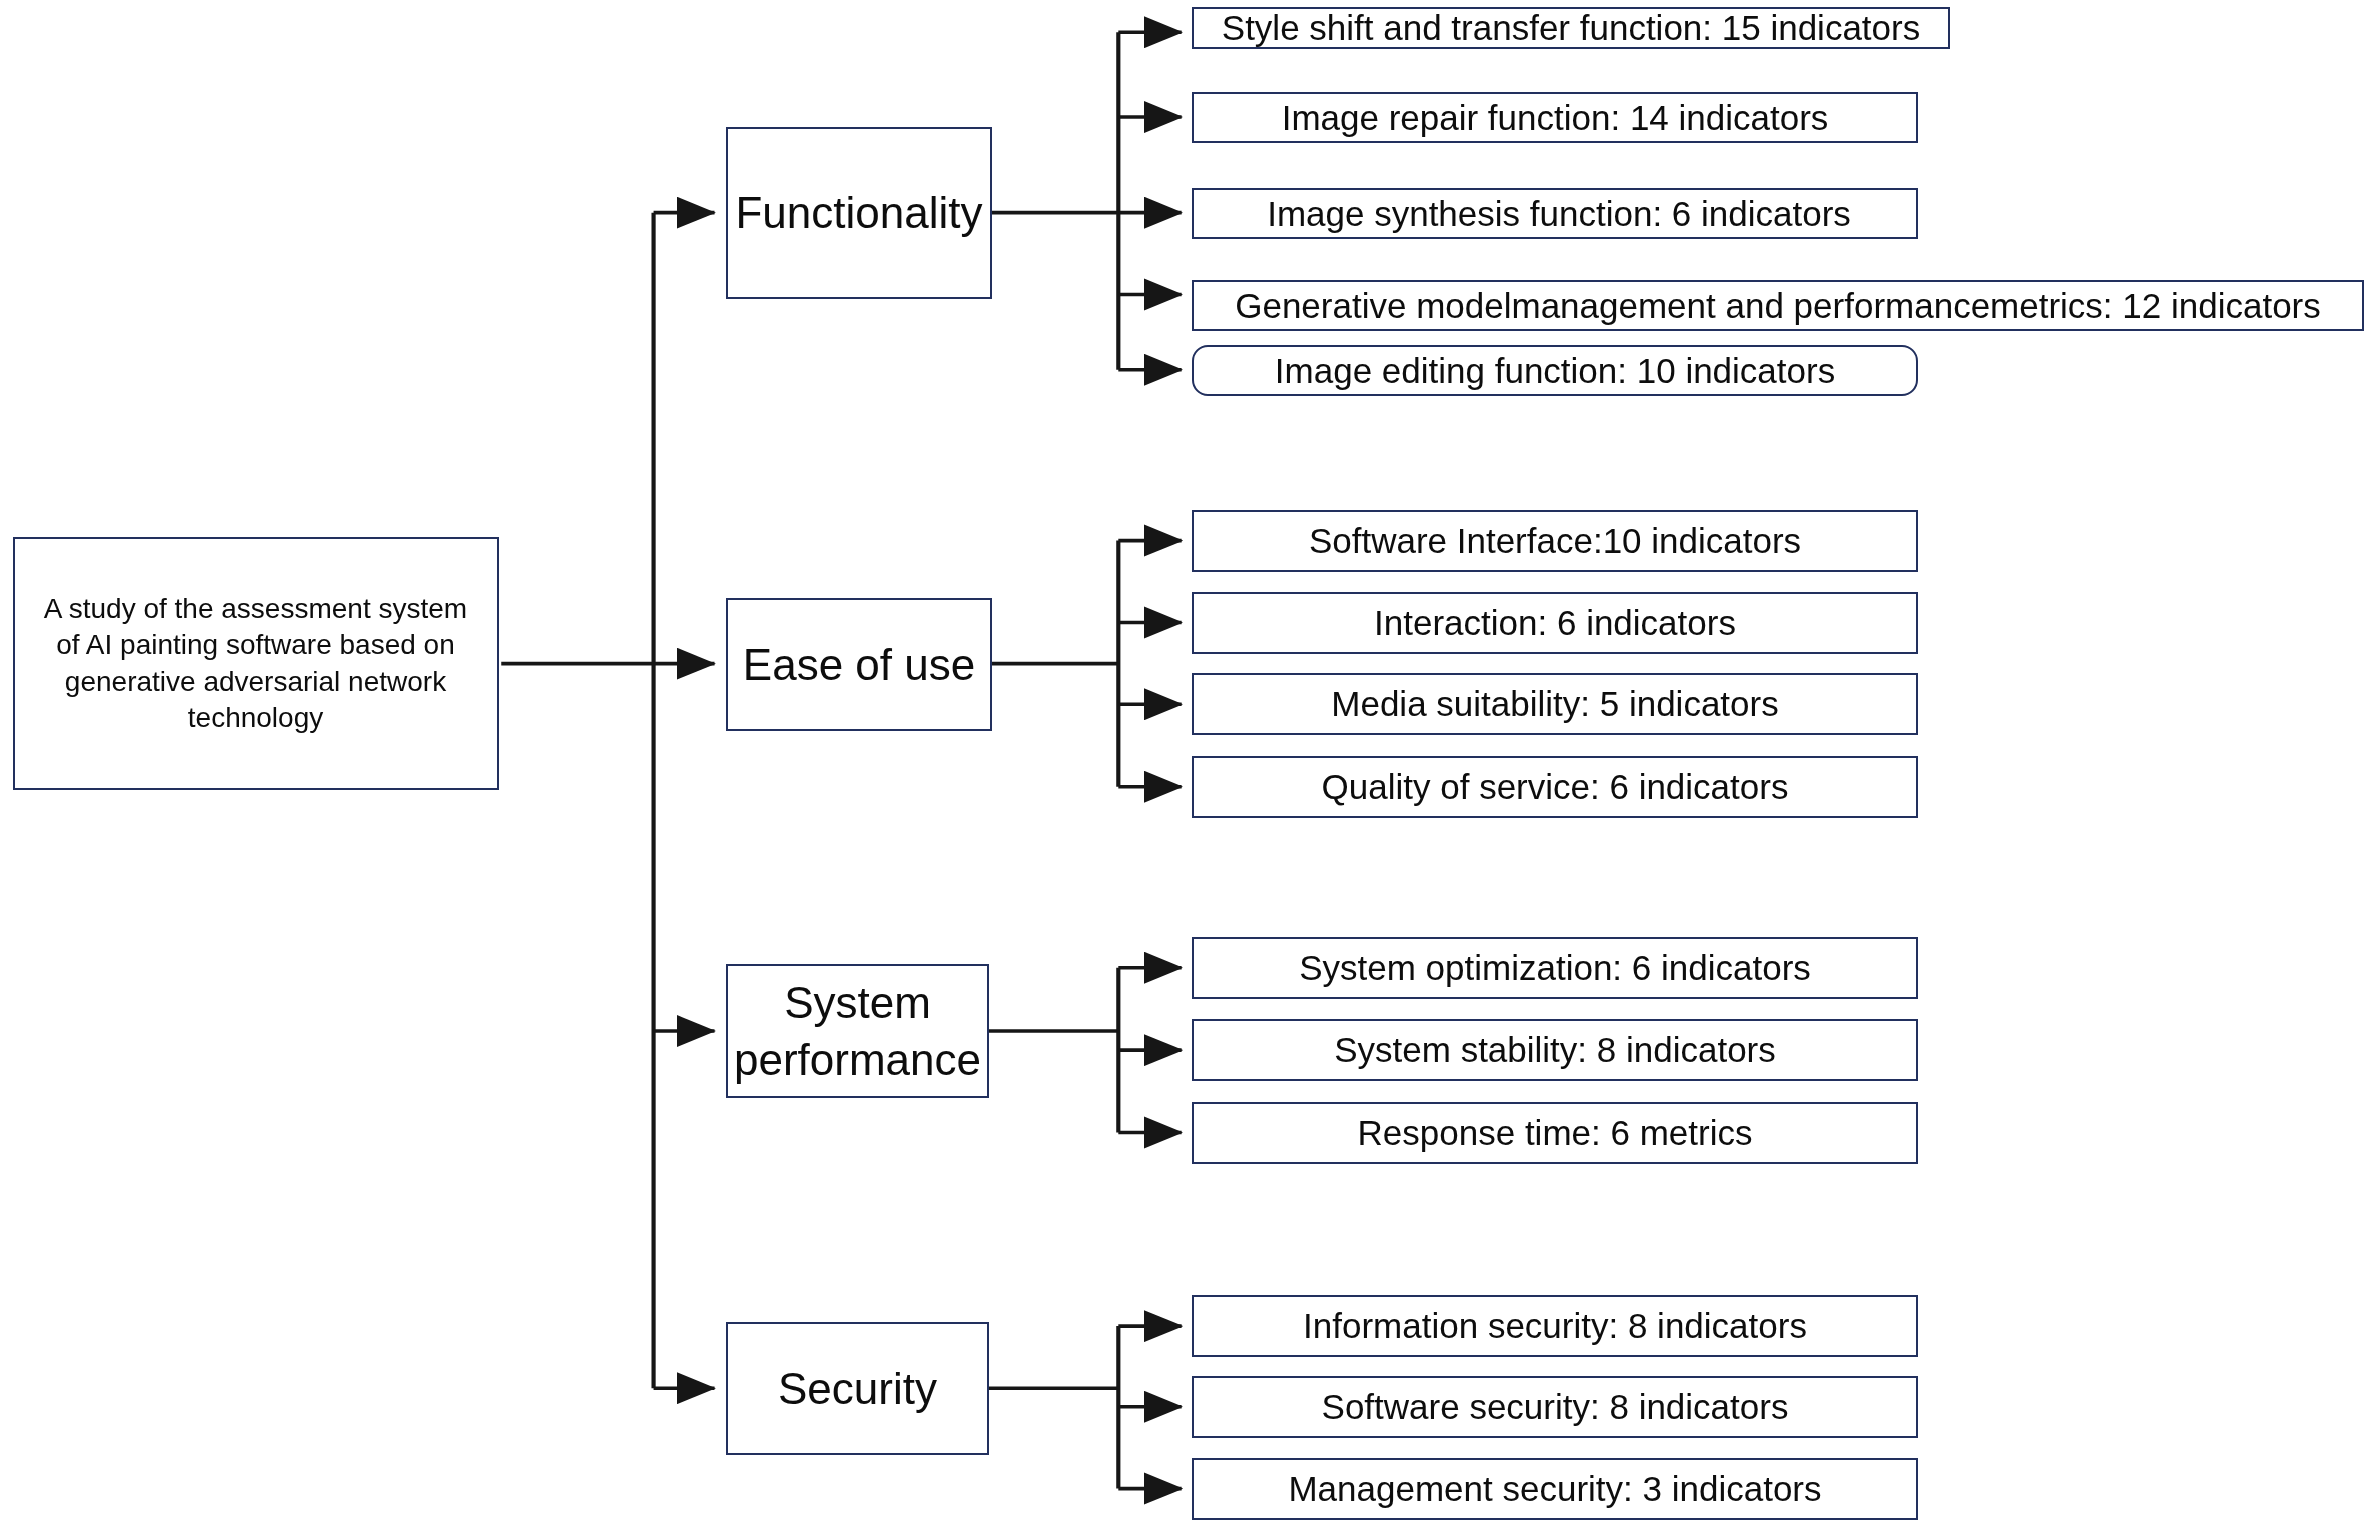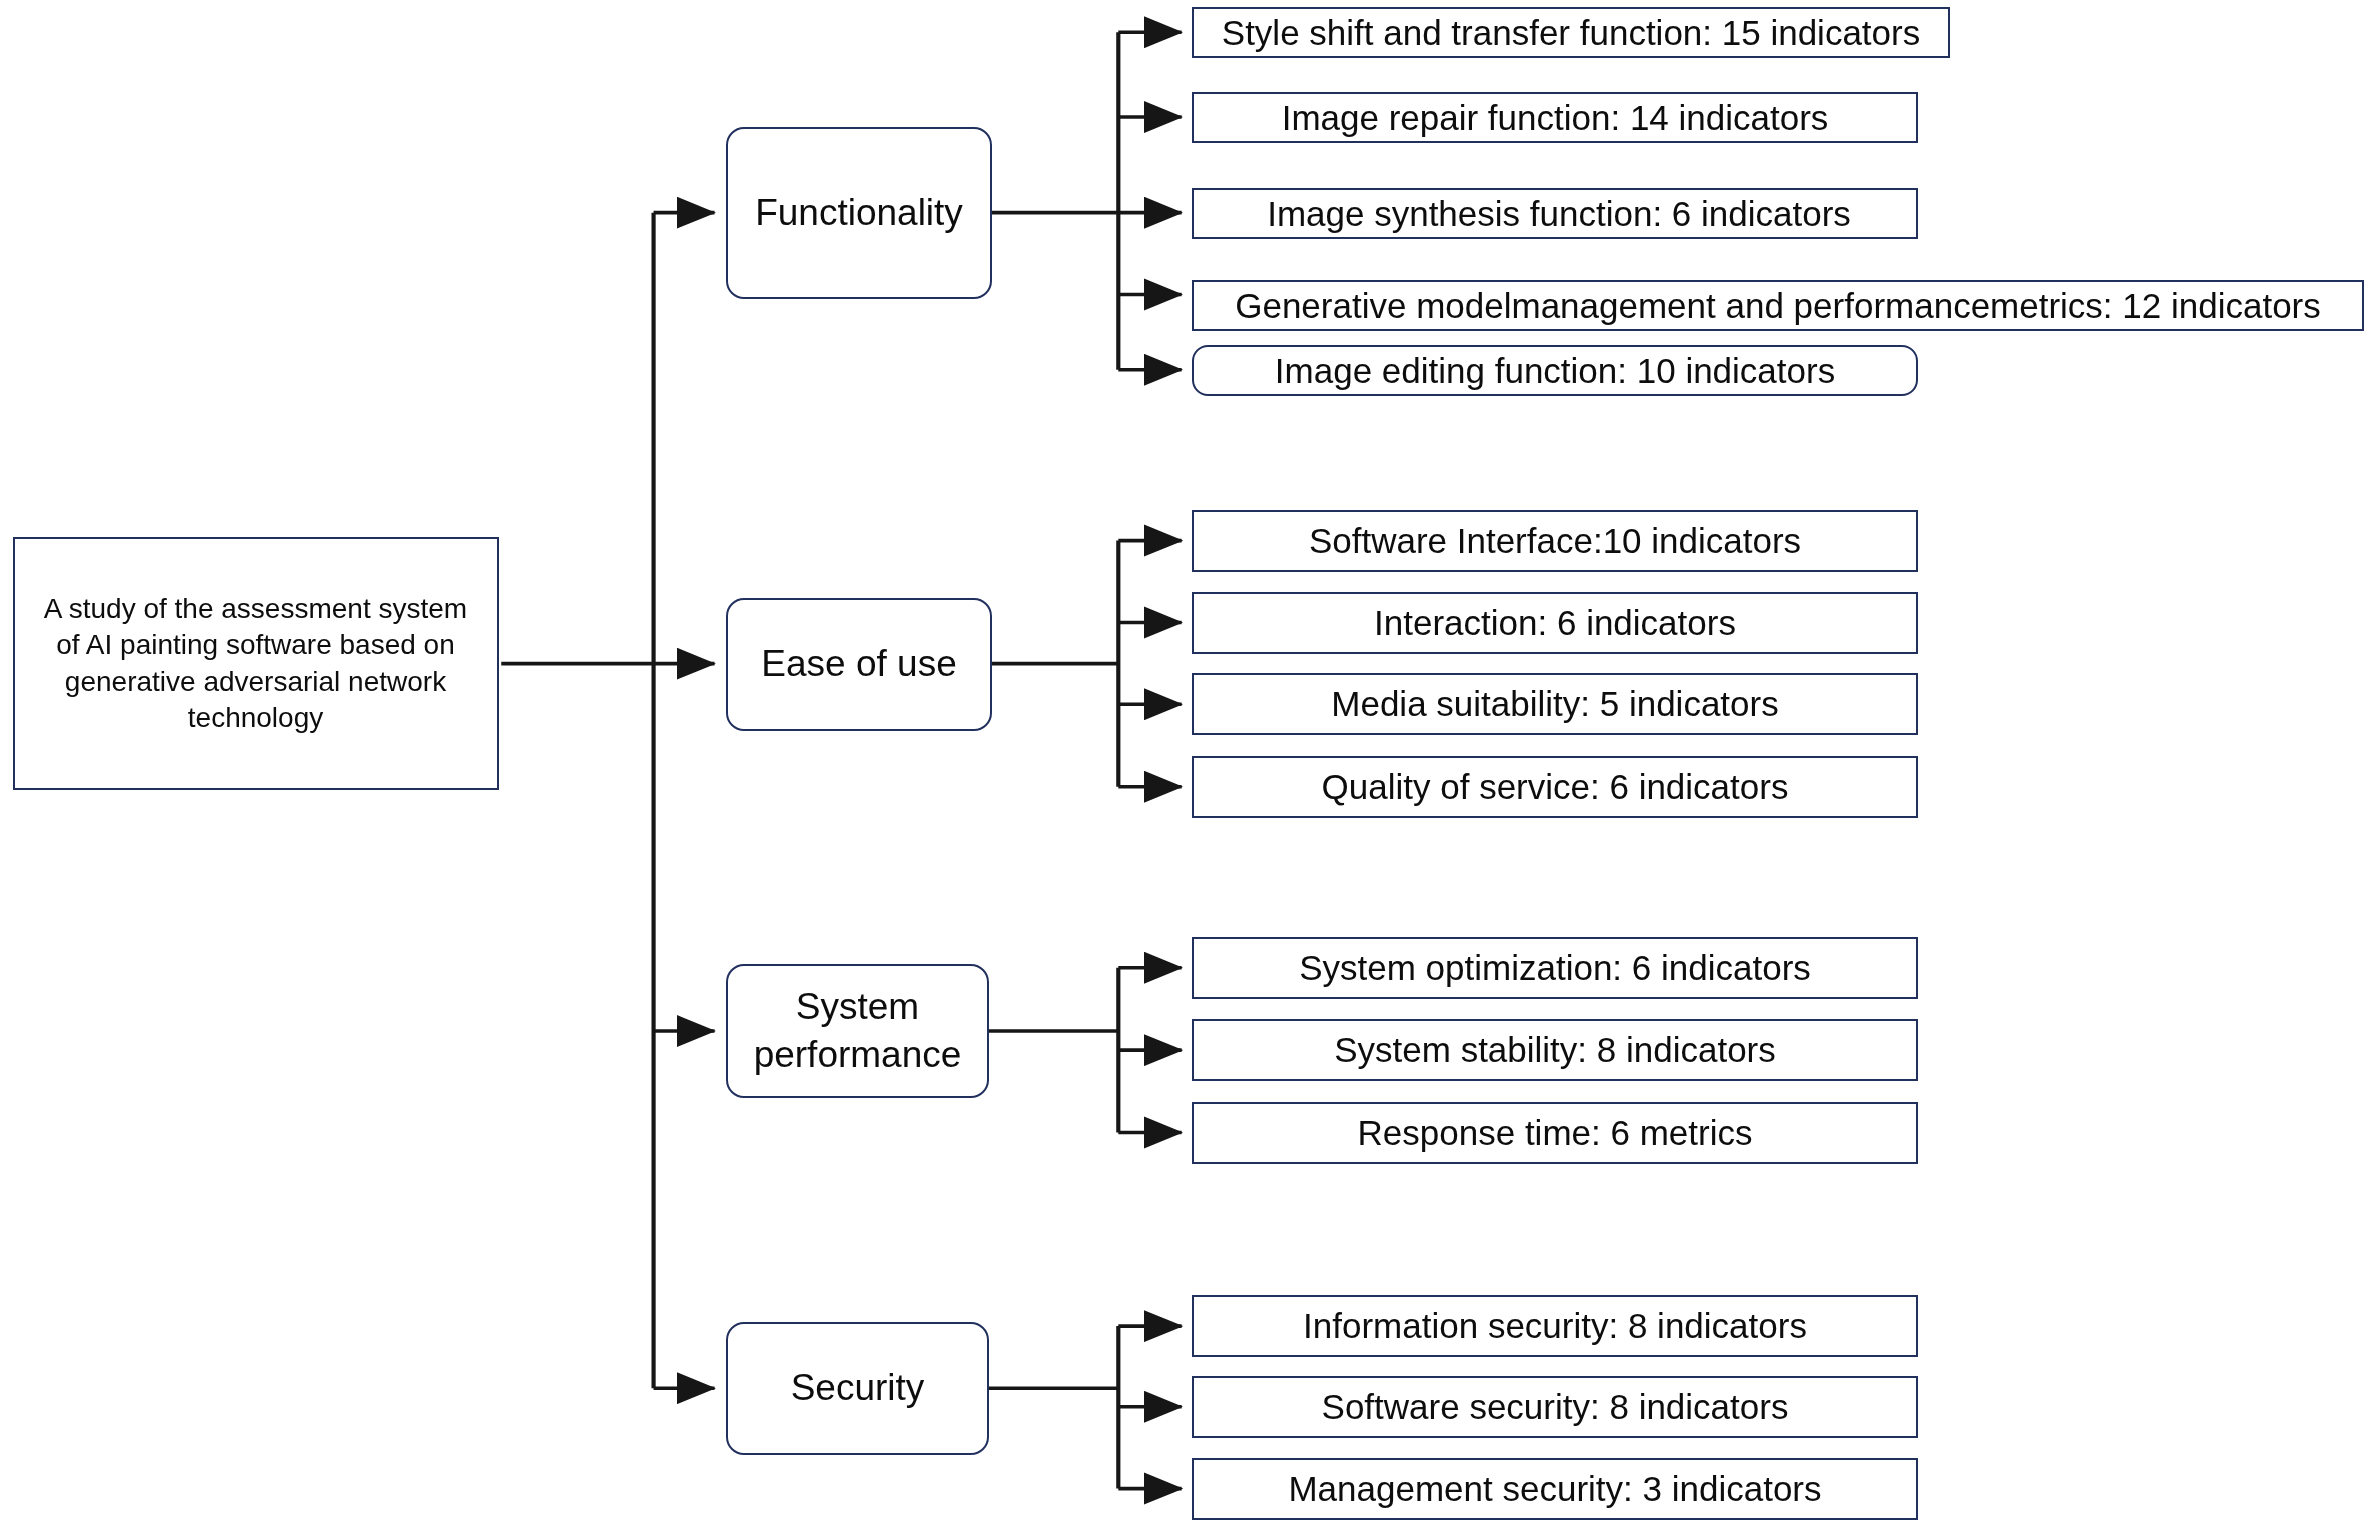--- a/index.html
+++ b/index.html
@@ -36,22 +36,21 @@
     text-align: center;
     color: #0d0d0d;
     line-height: 1.30;
     z-index: 2;
   }
   .node-root {
     font-size: 28px;
     padding: 0 15.5px;
   }
   .node-branch {
-    font-size: 37px;
-    border-radius: 18px;
+    font-size: 44px;
   }
   .node-leaf {
     font-size: 35px;
     border-width: 2.4px;
   }
   .node span {
     display: block;
     width: 100%;
   }
 </style>
@@ -125,21 +124,21 @@
   </svg>
 
   <div class="node node-root" style="left:12.5px; top:537px; width:486px; height:253px;">
     <span>A study of the assessment system of AI painting software based on generative adversarial network technology</span>
   </div>
 
   <div class="node node-branch" style="left:726px; top:127px; width:266px; height:172px;">
     <span>Functionality</span>
   </div>
 
-  <div class="node node-leaf" style="left:1192px; top:7.2px; width:758px; height:51px;">
+  <div class="node node-leaf" style="left:1192px; top:7.2px; width:758px; height:42px;">
     <span>Style shift and transfer function: 15 indicators</span>
   </div>
   <div class="node node-leaf" style="left:1192px; top:92px; width:726px; height:51px;">
     <span>Image repair function: 14 indicators</span>
   </div>
   <div class="node node-leaf" style="left:1192px; top:188px; width:726px; height:51px;padding-left:8px;">
     <span>Image synthesis function: 6 indicators</span>
   </div>
   <div class="node node-leaf" style="left:1192px; top:269px; width:1172px; height:51px;margin-top:11px;">
     <span>Generative modelmanagement and performancemetrics: 12 indicators</span>

